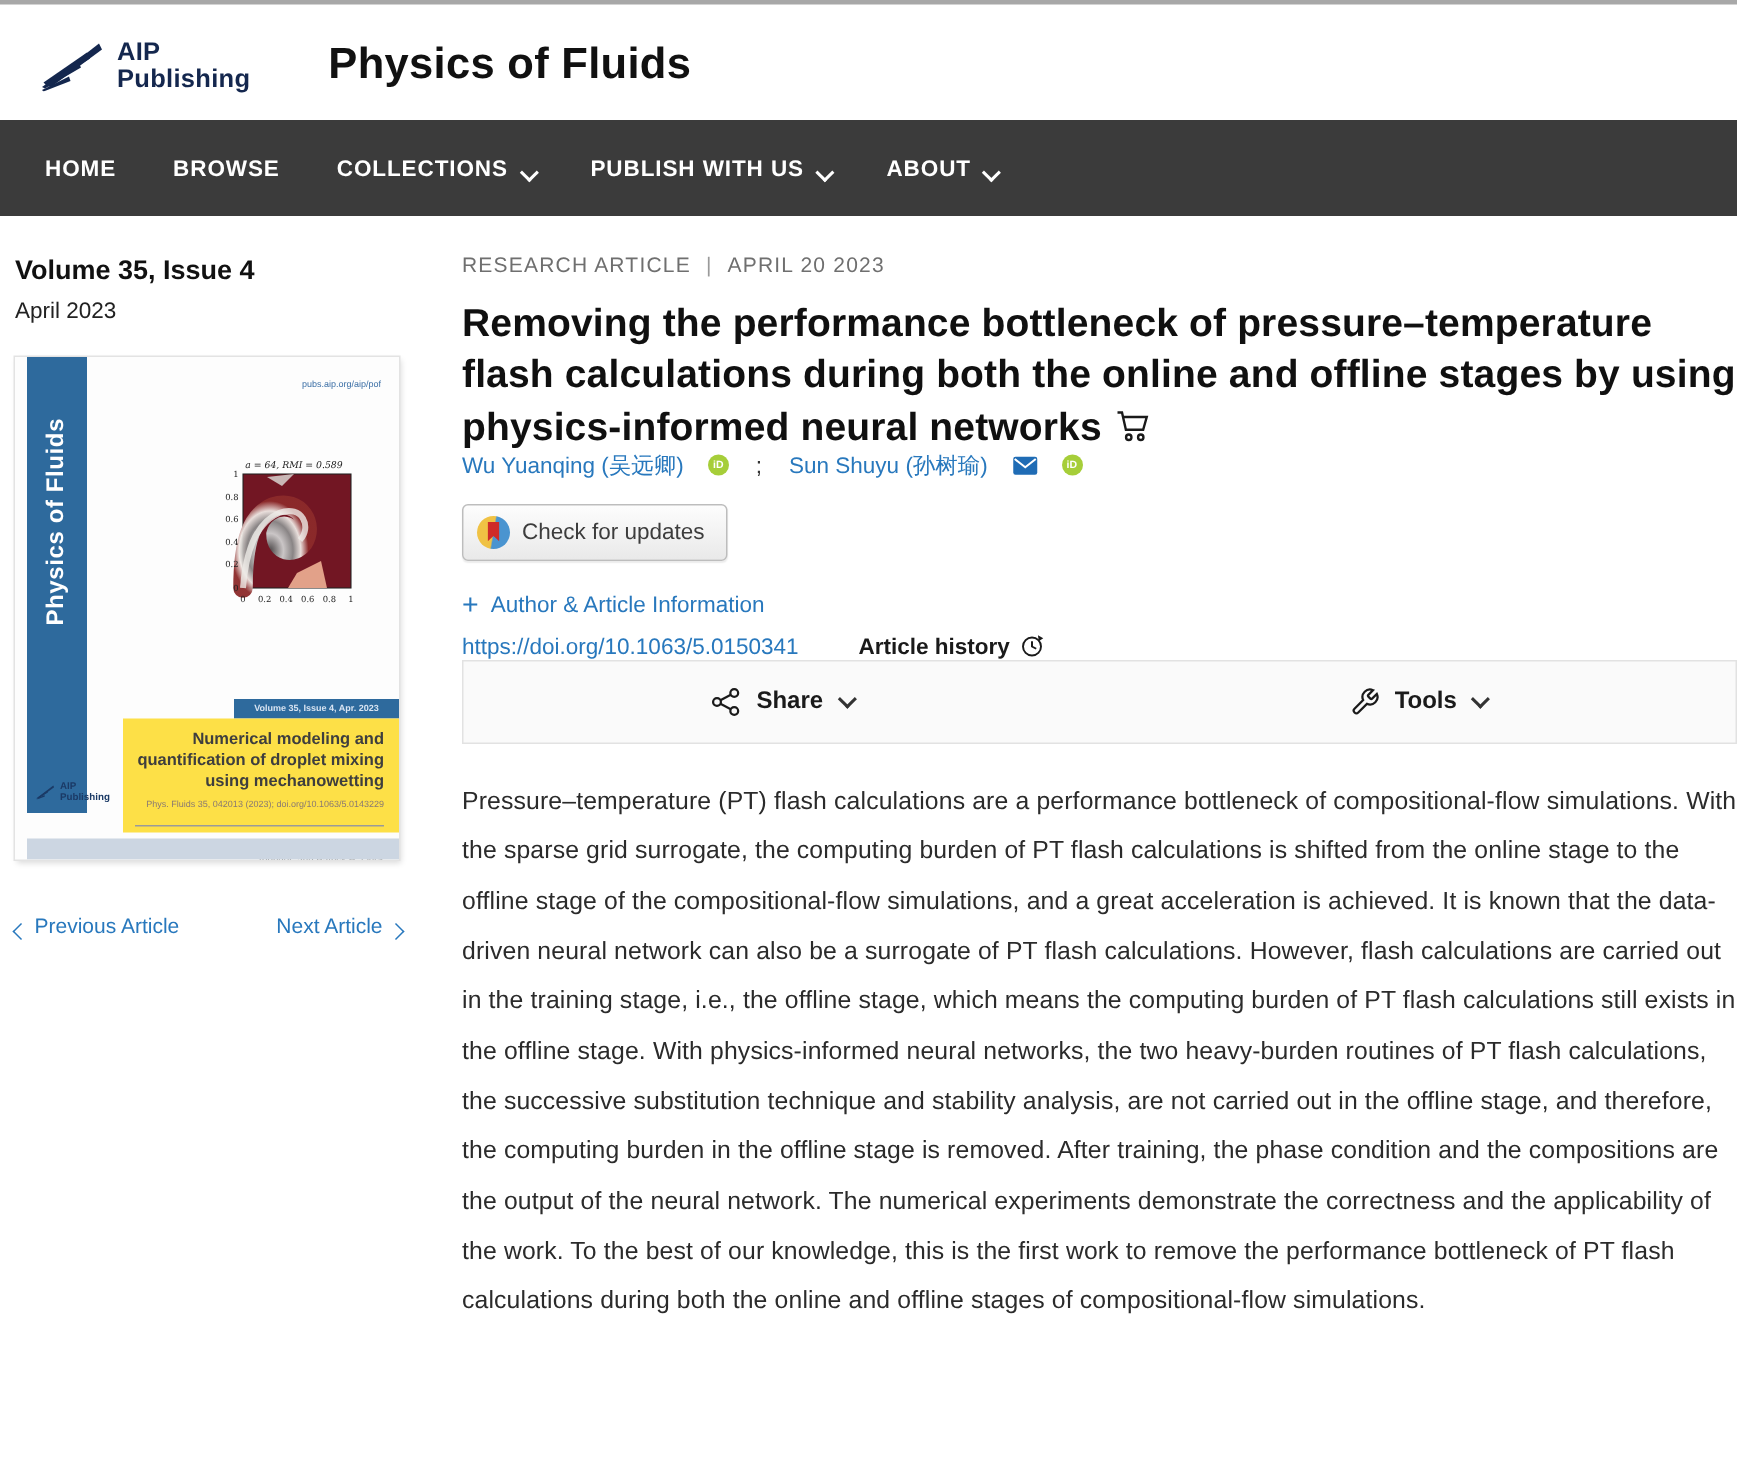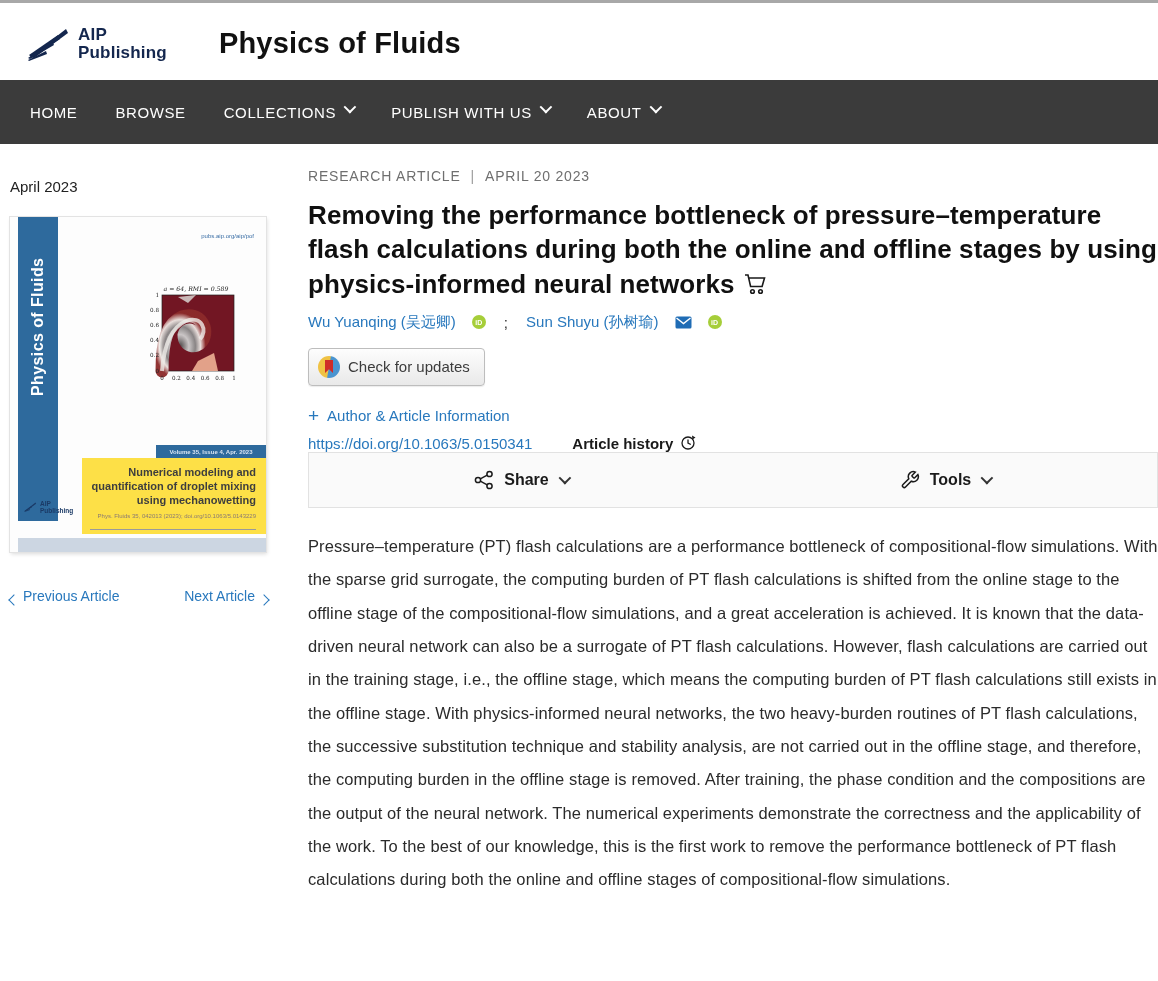--- a/index.html
+++ b/index.html
@@ -8,21 +8,21 @@
   .topline { height:3px; background:#a8a8a8; width:100%; }
 
   
   .site-header { display:flex; align-items:center; padding:12px 28px 8px 28px; height:77px; }
   .aip-logo { display:flex; align-items:center; gap:8px; cursor:pointer; }
   .aip-logo-text { color:#14274e; font-weight:bold; font-size:17px; line-height:1.05; letter-spacing:.2px; }
   .journal-title { font-size:29px; font-weight:bold; color:#111; margin-left:52px; letter-spacing:.2px; }
 
   
   .nav { background:#3b3b3b; height:64px; display:flex; align-items:center; padding:0 30px; gap:38px; }
-  .nav-item { color:#fff; font-weight:normal; font-size:15px; letter-spacing:.6px; display:flex; align-items:flex-start; gap:8px; cursor:pointer; white-space:nowrap; }
+  .nav-item { color:#fff; font-weight:bold; font-size:15px; letter-spacing:.6px; display:flex; align-items:flex-end; gap:8px; cursor:pointer; white-space:nowrap; }
   .chev { width:9px; height:9px; border-right:2px solid #fff; border-bottom:2px solid #fff; transform:rotate(45deg) translateY(-2px); display:inline-block; }
   .chev.dark { border-color:#333; }
 
   
   .content { display:flex; padding:24px 0 0 10px; }
   .sidebar { width:258px; flex:0 0 258px; padding-top:2px; }
   .main { margin-left:40px; width:850px; }
 
   
   .issue-title { font-size:18px; font-weight:bold; color:#111; }
@@ -47,21 +47,21 @@
   .pn-chev { width:8px; height:8px; border-right:1.6px solid #2878bd; border-bottom:1.6px solid #2878bd; display:inline-block; }
   .pn-chev.left { transform:rotate(135deg); }
   .pn-chev.right { transform:rotate(-45deg); }
 
   
   .eyebrow { font-size:14px; color:#6f6f6f; letter-spacing:.8px; }
   .eyebrow .sep { margin:0 10px; color:#9a9a9a; }
   .art-title { font-size:26px; font-weight:bold; color:#101010; line-height:1.32; margin-top:14px; letter-spacing:.1px; }
   .cart-icon { display:inline-block; vertical-align:-2px; margin-left:8px; cursor:pointer; }
 
-  .authors { margin-top:12px; font-size:15px; color:#333; display:flex; align-items:center; flex-wrap:wrap; gap:16px; }
+  .authors { font-size:15px; color:#333; display:flex; align-items:center; flex-wrap:wrap; gap:16px; }
   .author-link { color:#2878bd; cursor:pointer; }
   .orcid { width:14px; height:14px; border-radius:50%; background:#a6ce39; color:#fff; font-size:7px; font-weight:bold; display:inline-flex; align-items:center; justify-content:center; cursor:pointer; }
   .author-sep { color:#333; margin:0 2px; }
 
   .check-btn { margin-top:16px; display:inline-flex; align-items:center; gap:8px; font-size:15px; color:#3c3c3c;
     background:linear-gradient(#fdfdfd,#e9e9e9); border:1px solid #bdbdbd; border-radius:4px; padding:7px 14px 7px 9px; cursor:pointer; box-shadow:0 1px 1px rgba(0,0,0,.08);justify-content:flex-end; }
   .crossmark { position:relative; width:22px; height:22px; border-radius:50%; background:linear-gradient(100deg,#f0c244 48%,#4a94d0 52%); }
   .crossmark .bm { position:absolute; left:7px; top:4px; width:8px; height:13px; background:#cf2b28; clip-path:polygon(0 0,100% 0,100% 100%,50% 72%,0 100%); }
 
   .info-link { margin-top:20px; display:flex; align-items:center; gap:8px; font-size:15px; color:#2878bd; cursor:pointer; }
@@ -119,20 +119,21 @@
     </div>
   <div class="nav-item">
       <span>ABOUT</span>
       <span class="chev"></span>
     </div>
 </div>
 
 <div class="content">
 
   <div class="sidebar">
+    <div class="issue-title">Volume 35, Issue 4</div>
     <div class="issue-date">April 2023</div>
 
     <div class="cover">
       <div class="spine"></div>
       <div class="spine-text">Physics of Fluids</div>
       <div class="cover-url">pubs.aip.org/aip/pof</div>
 
       <svg class="cover-plot" width="96" height="106" viewBox="0 0 96 106">
         <defs>
           <radialGradient id="swirlg" cx="42%" cy="55%" r="60%">

